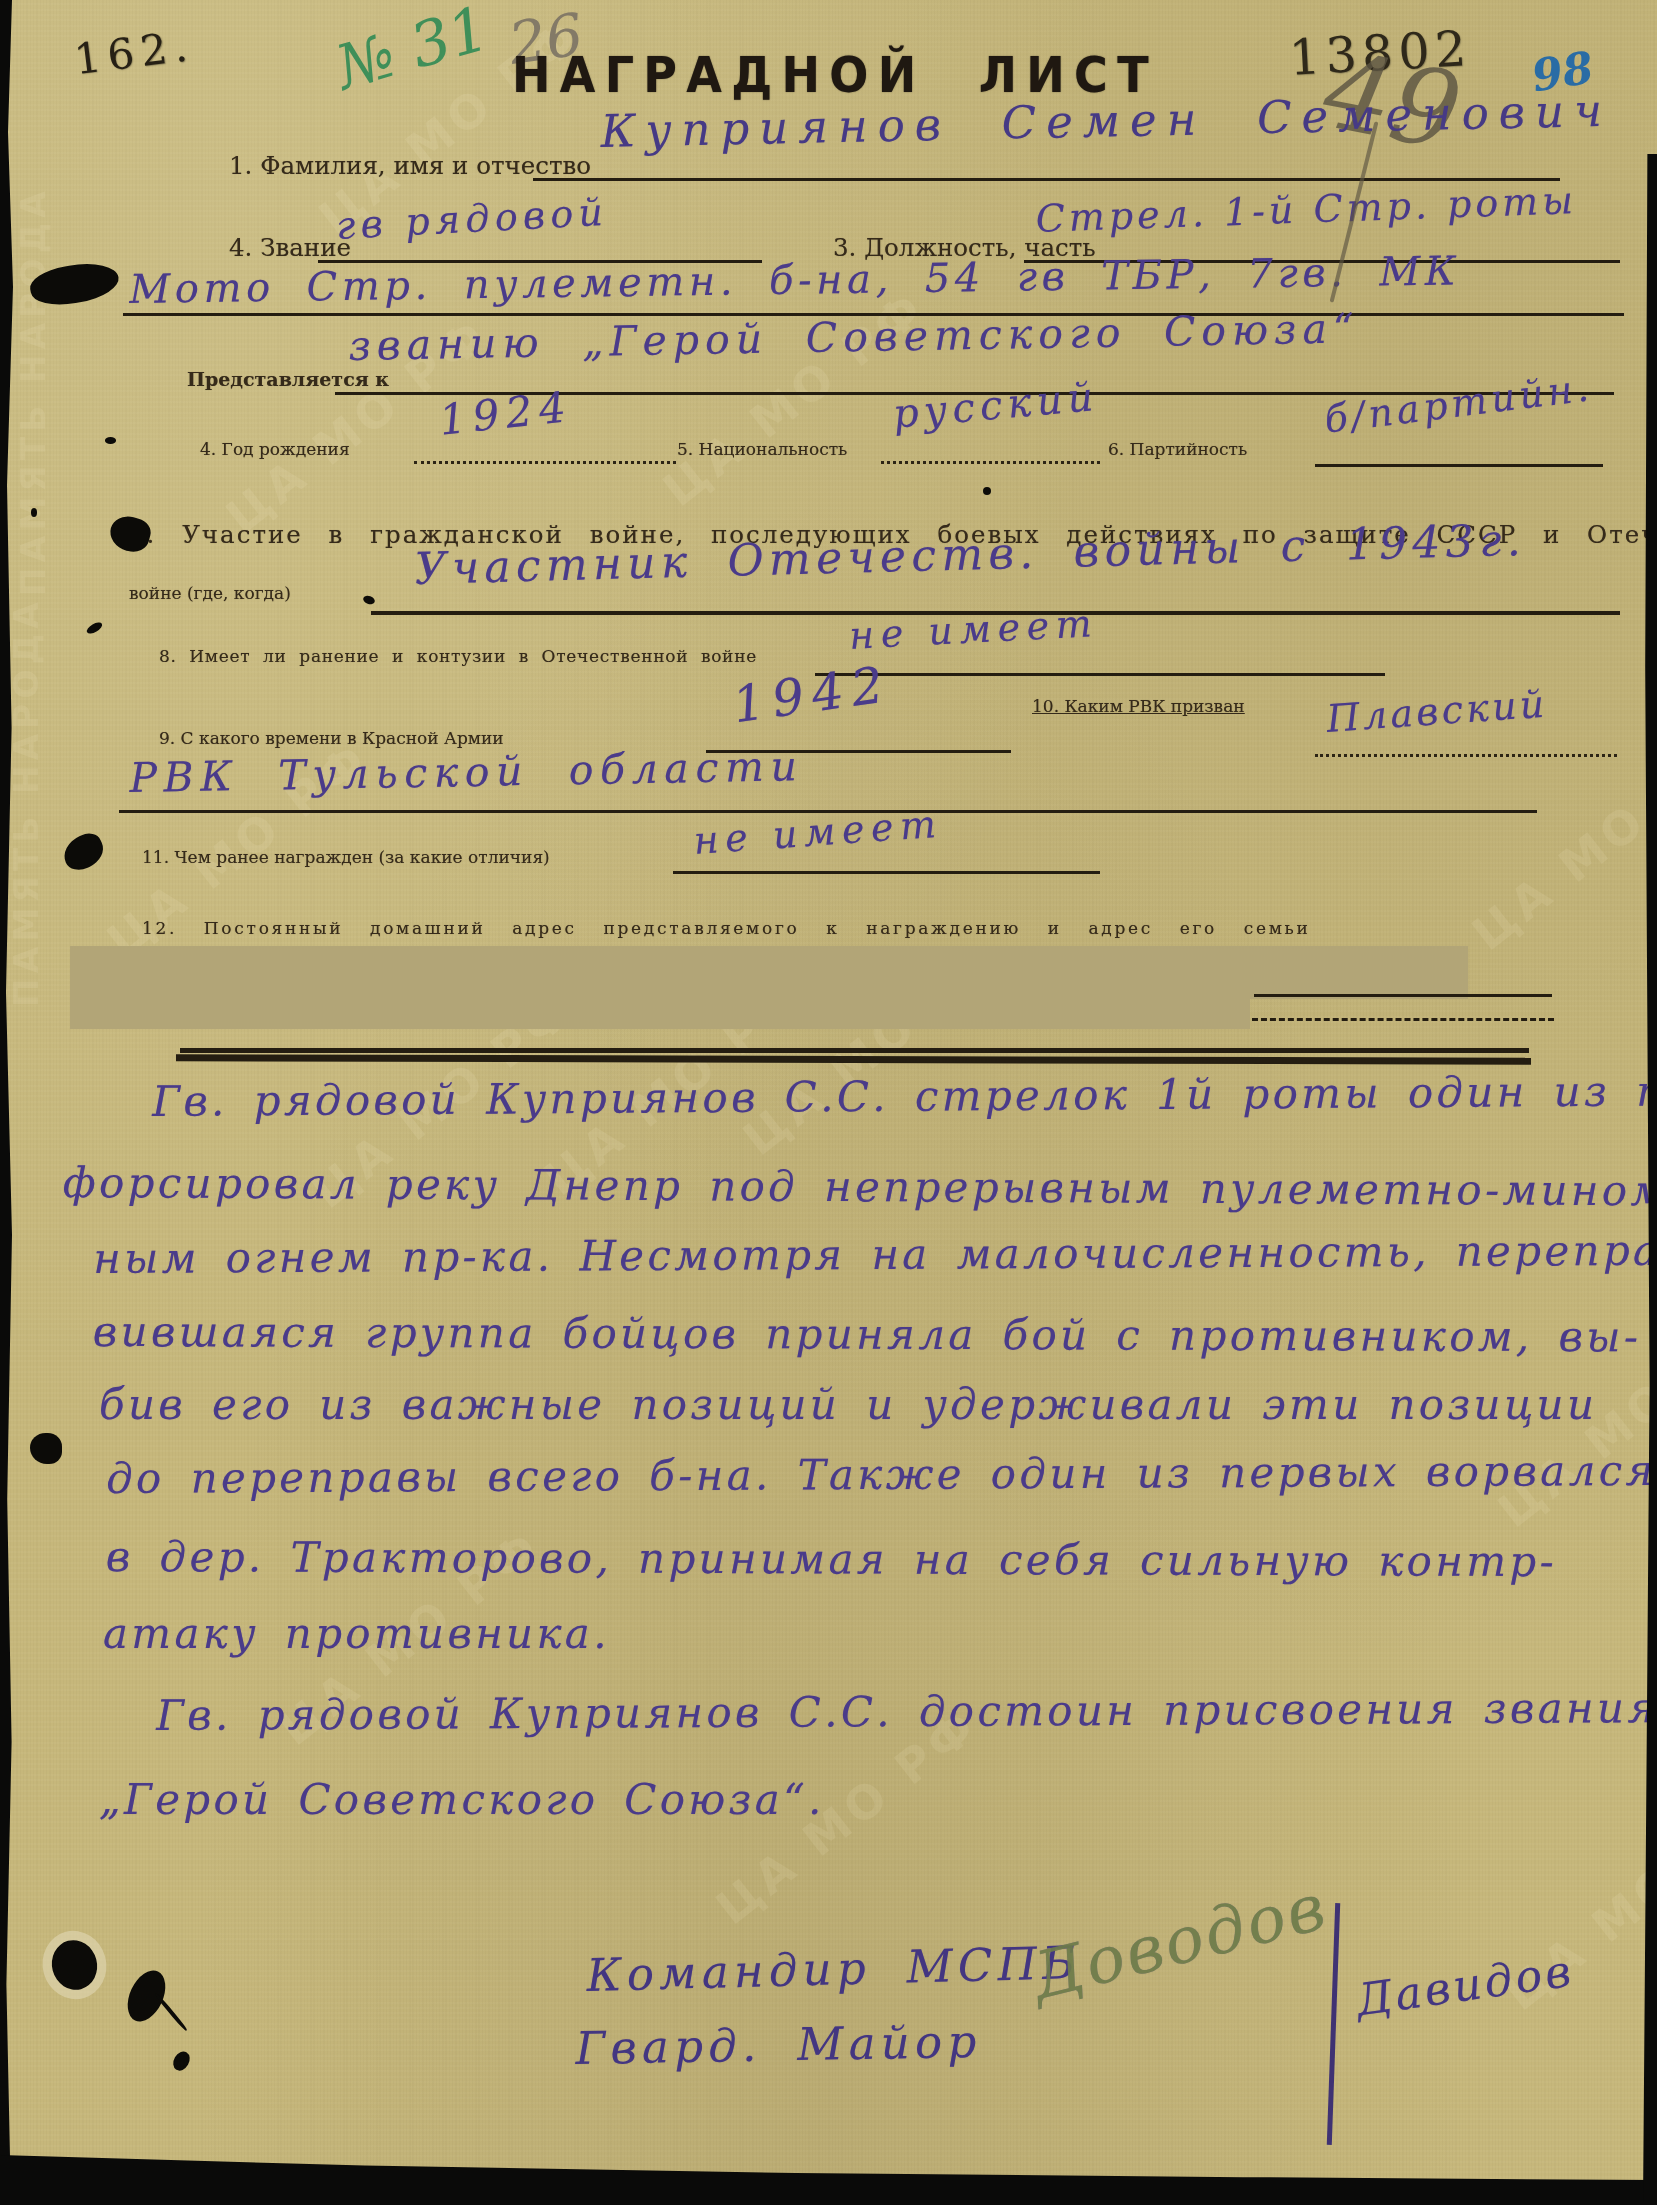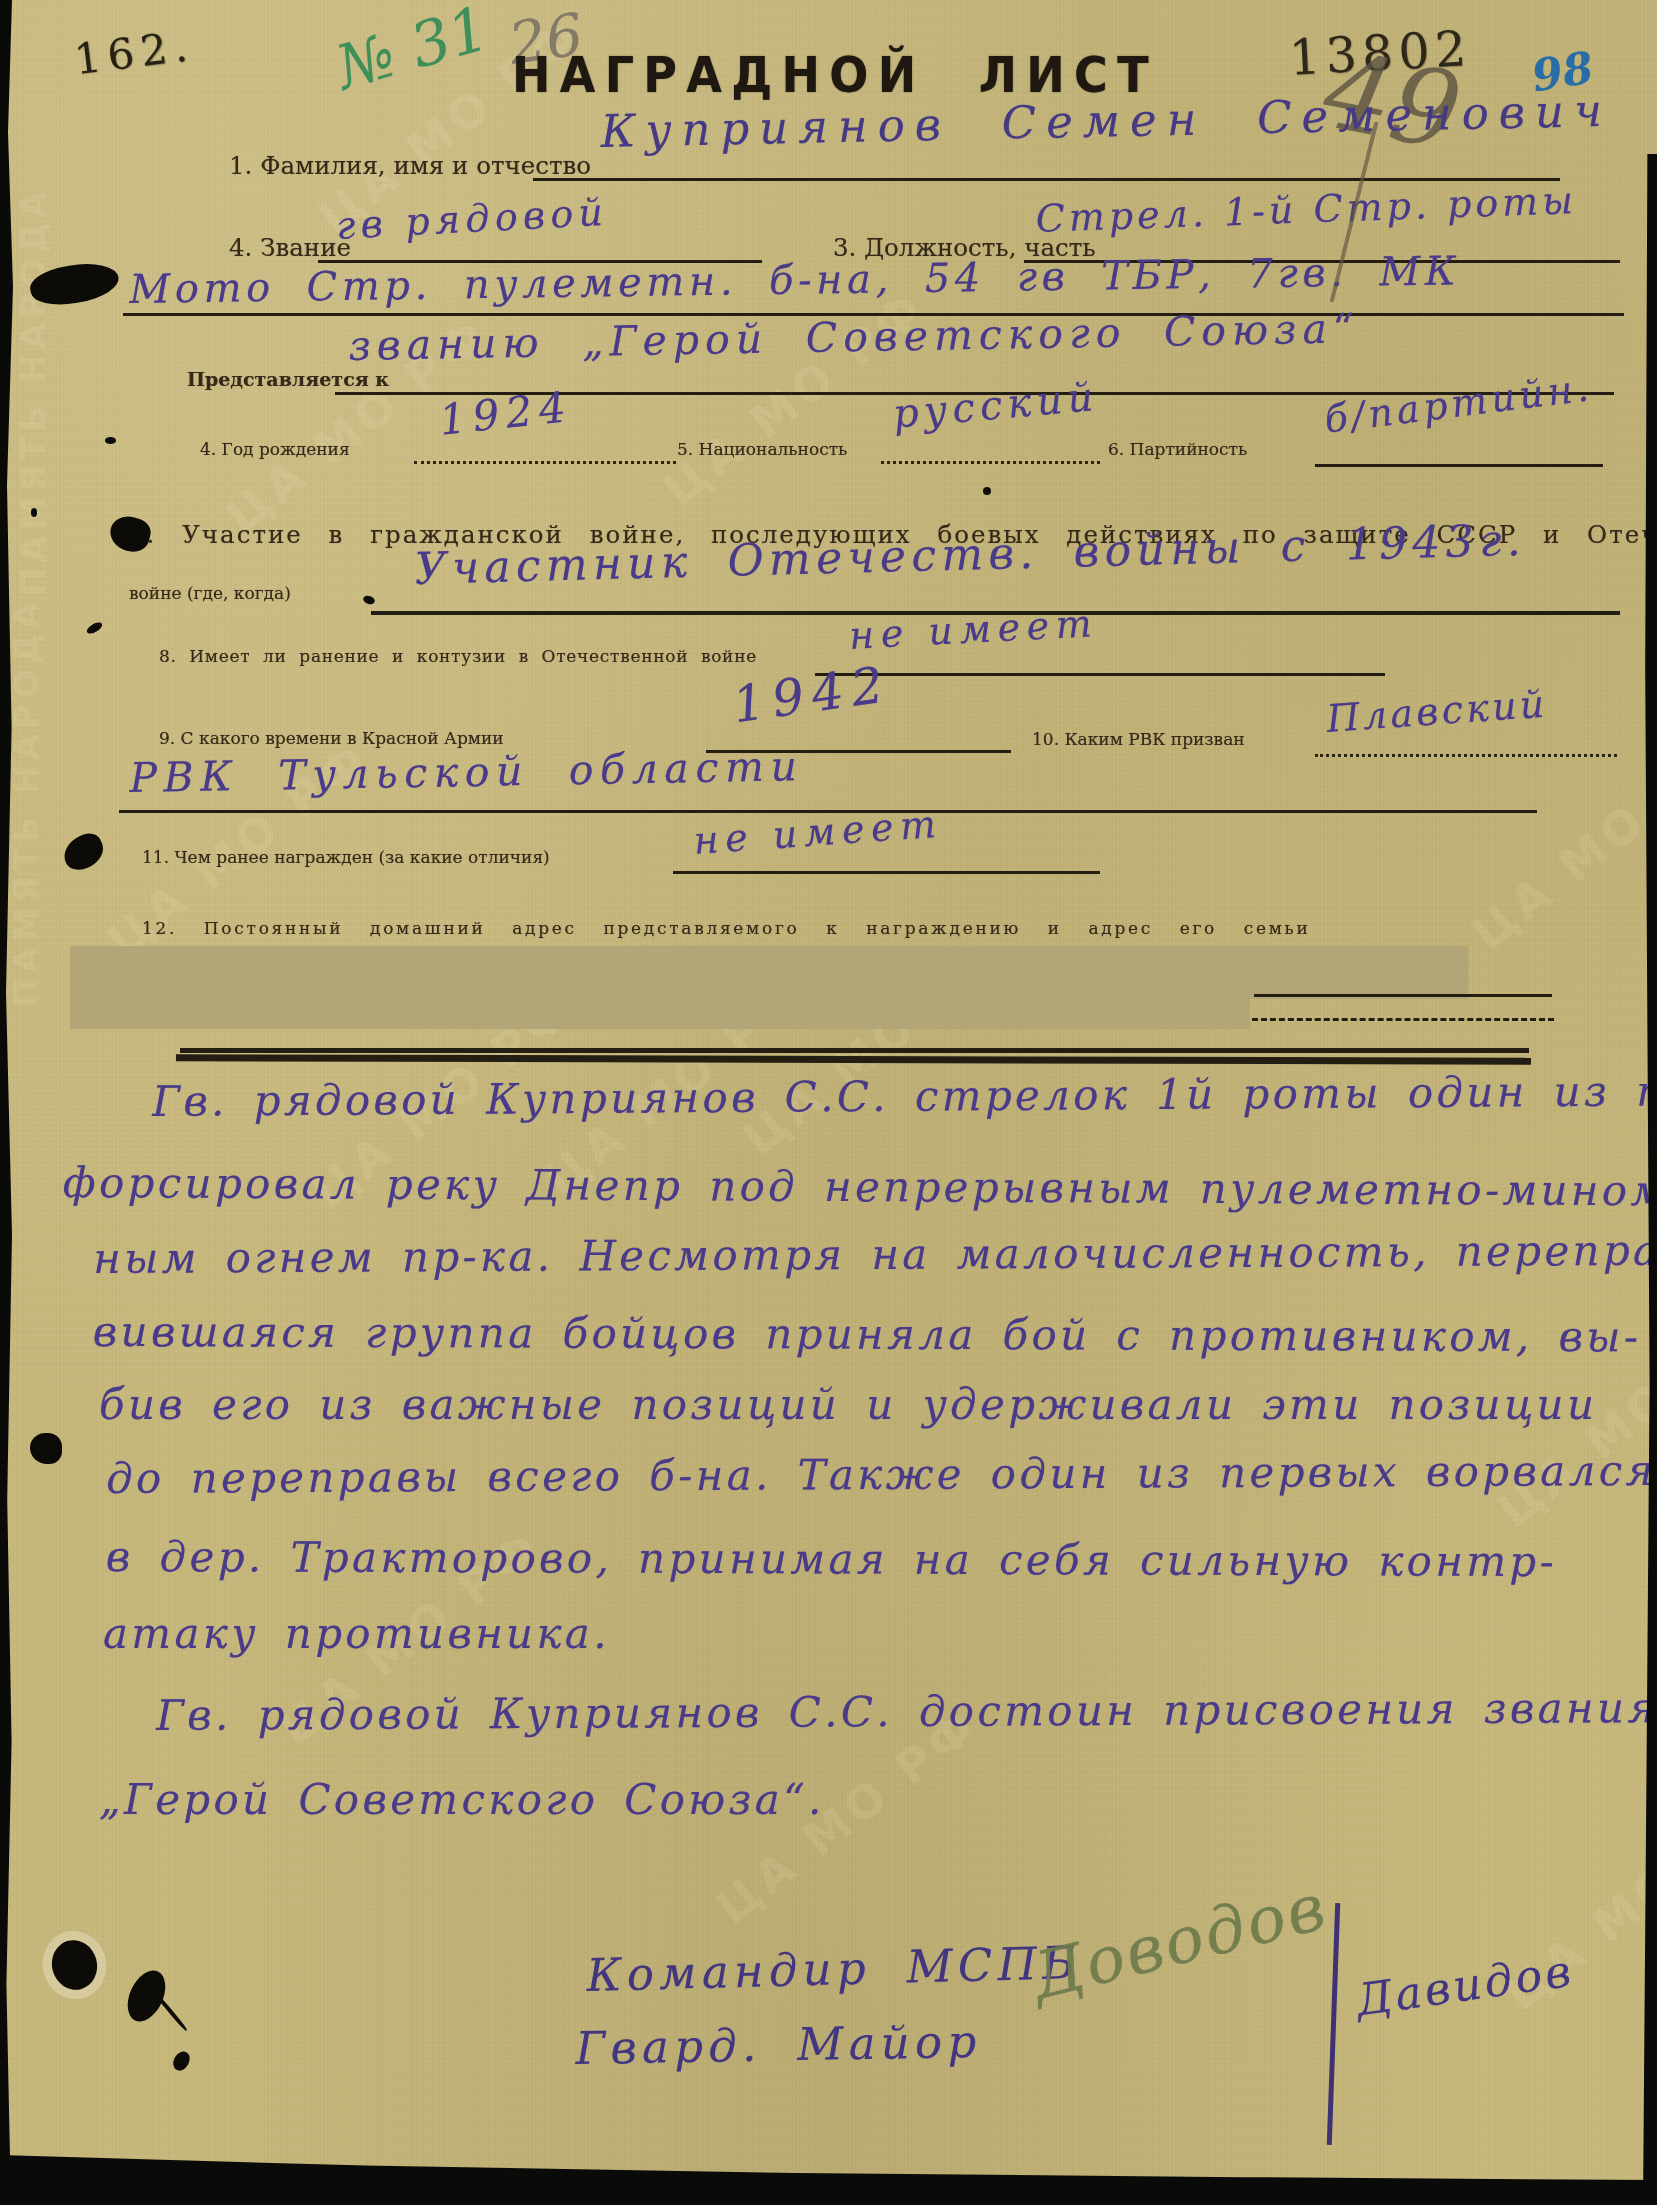--- a/index.html
+++ b/index.html
@@ -86,21 +86,21 @@
   <div class="abs lbl" style="left:129px;top:583px;">войне (где, когда)</div>
   <div class="abs rule" style="left:371px;top:611px;width:1249px;height:4px;"></div>
 
   <div class="abs lbl" style="left:159px;top:646px;letter-spacing:0.7px;word-spacing:6.6px;">8. Имеет ли ранение и контузии в Отечественной войне</div>
   <div class="abs hw" style="left:848px;top:614px;font-size:38px;letter-spacing:6.6px;transform:rotate(-3deg);">не имеет</div>
   <div class="abs rule" style="left:815px;top:673px;width:570px;"></div>
 
   <div class="abs lbl" style="left:159px;top:728px;">9. С какого времени в Красной Армии</div>
   <div class="abs hw" style="left:729px;top:677px;font-size:50px;letter-spacing:8px;transform:rotate(-8deg);">1942</div>
   <div class="abs rule" style="left:706px;top:750px;width:305px;"></div>
-  <div class="abs lbl" style="left:1032px;top:729px;">10. Каким РВК призван</div>
+  <div class="abs lbl" style="left:1032px;top:696px;text-decoration:underline;">10. Каким РВК призван</div>
   <div class="abs hw" style="left:1325px;top:697px;font-size:38px;letter-spacing:3.3px;transform:rotate(-4deg);">Плавский</div>
   <div class="abs dotted" style="left:1315px;top:754px;width:302px;"></div>
   <div class="abs hw" style="left:129px;top:754px;font-size:41px;letter-spacing:6.6px;word-spacing:20px;transform:rotate(-1deg);">РВК Тульской области</div>
   <div class="abs rule" style="left:119px;top:810px;width:1418px;height:3.3px;"></div>
 
   <div class="abs lbl" style="left:142px;top:847px;">11. Чем ранее награжден (за какие отличия)</div>
   <div class="abs hw" style="left:692px;top:819px;font-size:38px;letter-spacing:6.6px;transform:rotate(-4deg);">не имеет</div>
   <div class="abs rule" style="left:673px;top:871px;width:427px;"></div>
 
   <div class="abs lbl" style="left:142px;top:918px;letter-spacing:2.7px;word-spacing:18.6px;">12. Постоянный домашний адрес представляемого к награждению и адрес его семьи</div>

